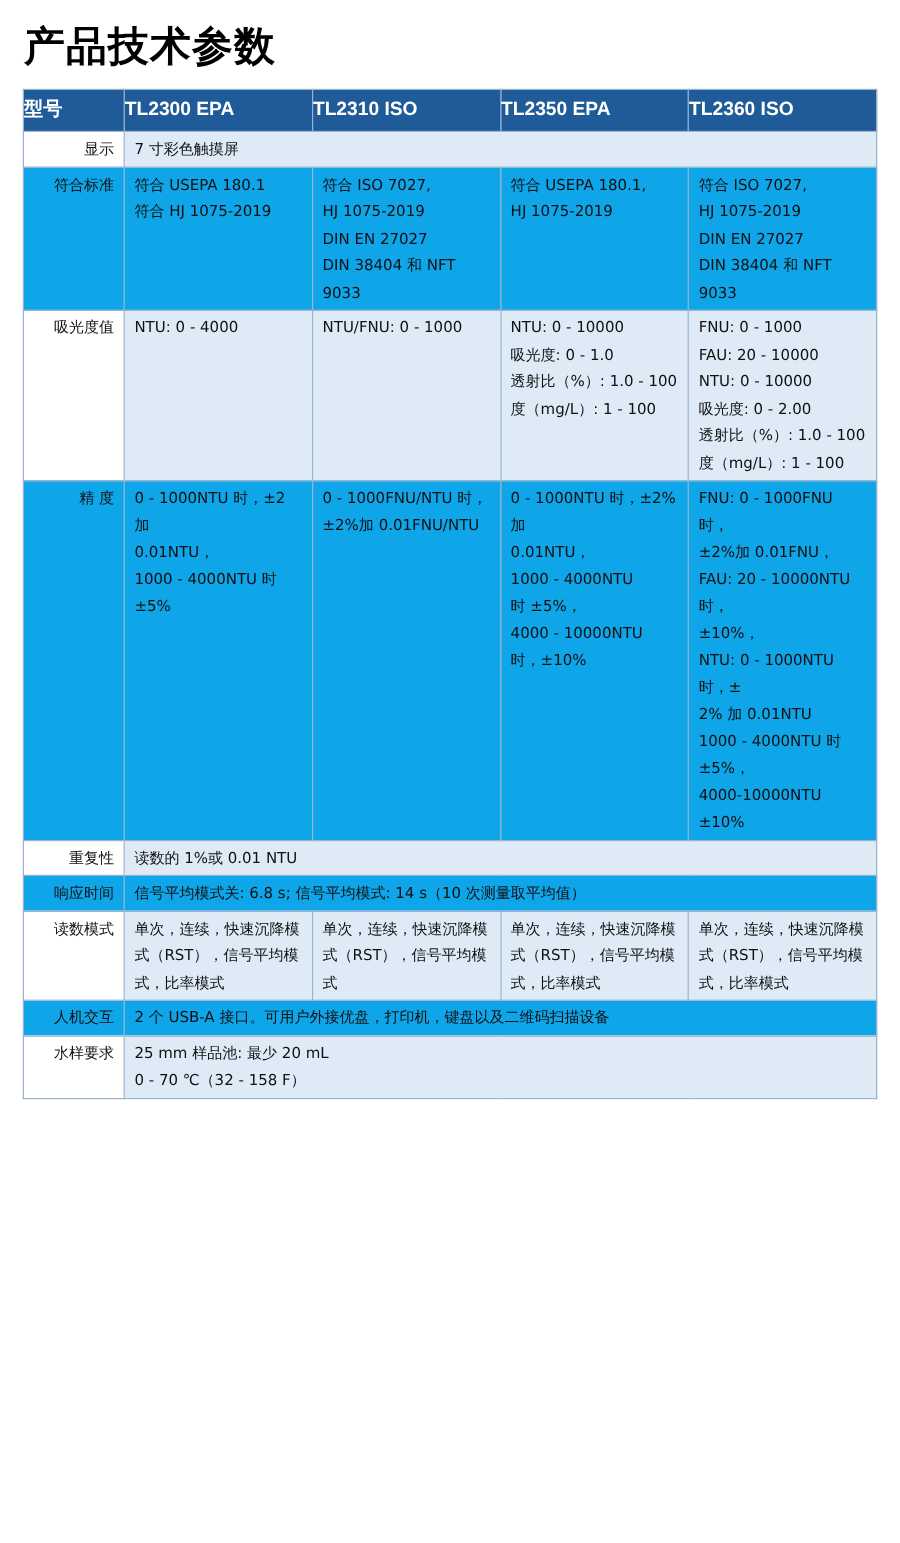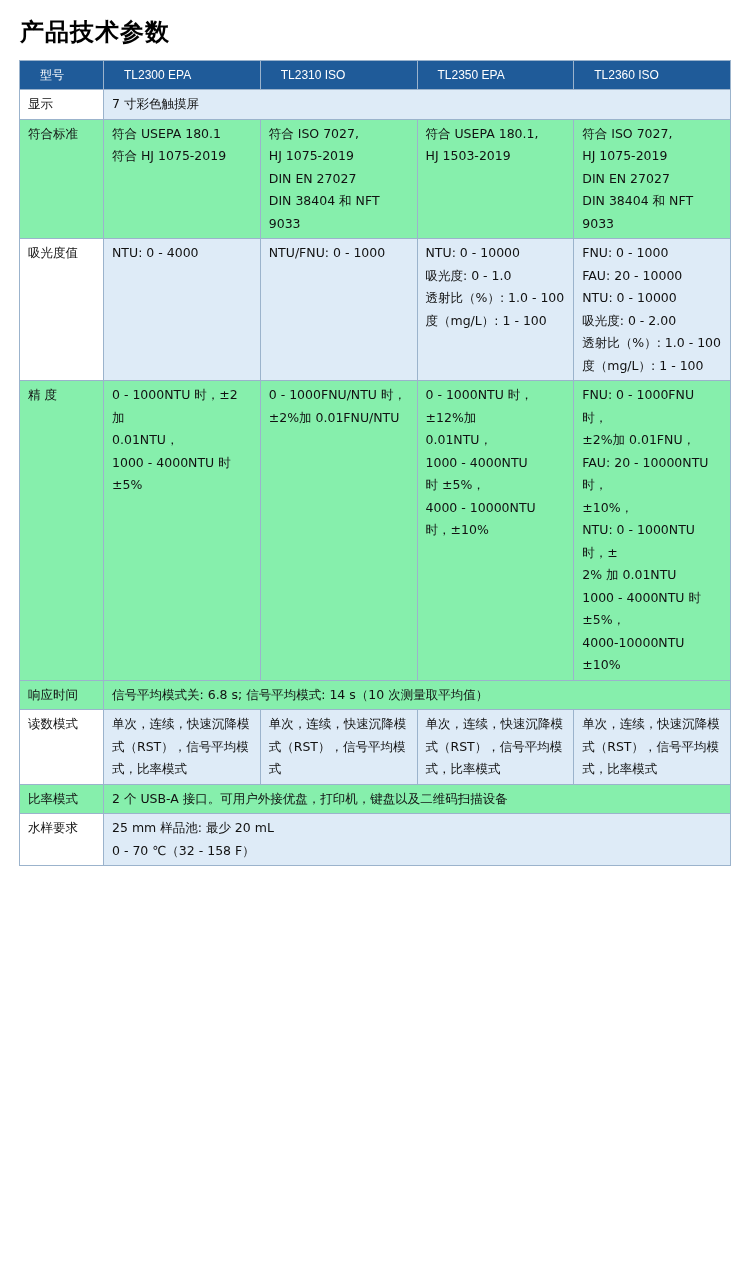--- a/index.html
+++ b/index.html
@@ -11,21 +11,21 @@
   *{box-sizing:border-box;}
   html,body{margin:0;padding:0;}
   body{
     width:750px;
     background:#ffffff;
     color:var(--text);
     font-family:"DejaVu Sans",sans-serif;
   }
   h1.page-title{
     margin:16px 0 12px 20px;
-    font-size:24px;
+    font-size:34px;
     font-weight:800;
     letter-spacing:1px;
     color:#000;
     font-family:"Liberation Sans","DejaVu Sans",sans-serif;
   }
   table.spec{
     width:712px;
     margin-left:19px;
     margin-bottom:10px;
     border-collapse:collapse;
@@ -38,30 +38,30 @@
     padding:3px 8px;
     vertical-align:top;
     text-align:left;
     white-space:pre-line;
     word-break:break-word;
     line-height:1.8;
   }
   thead th{
     background:var(--header-bg);
     color:#ffffff;
-    font-weight:normal;
-    font-size:12px;
+    font-weight:bold;
+    font-size:16px;
     line-height:1.5;
-    padding:5px 20px;
+    padding:5px 0;
     font-family:"Liberation Sans","DejaVu Sans",sans-serif;
   }
-  tbody td{background:#86efac;}
+  tbody td{background:#0ea5e9;}
   tr.alt td{background:var(--row-alt);}
   tr.alt td.label{background:#ffffff;}
-  td.label{white-space:normal;}
+  td.label{white-space:normal;text-align:right;}
 </style>
 </head>
 <body>
 
 <h1 class="page-title">产品技术参数</h1>
 
 <table class="spec">
   <colgroup>
     <col class="c-label">
       <col>
@@ -87,21 +87,21 @@
 
     <tr>
       <td class="label">符合标准</td>
       <td>符合 USEPA 180.1
 符合 HJ 1075-2019</td>
       <td>符合 ISO 7027,
 HJ 1075-2019
 DIN EN 27027
 DIN 38404 和 NFT 9033</td>
       <td>符合 USEPA 180.1,
-HJ 1503-2019</td>
+HJ 1075-2019</td>
       <td>符合 ISO 7027,
 HJ 1075-2019
 DIN EN 27027
 DIN 38404 和 NFT 9033</td>
     </tr>
 
 
 
     <tr class="alt">
       <td class="label">吸光度值</td>
@@ -120,56 +120,60 @@
     </tr>
 
     <tr>
       <td class="label">精 度</td>
       <td>0 - 1000NTU 时，±2 加
 0.01NTU，
 1000 - 4000NTU 时
 ±5%</td>
       <td>0 - 1000FNU/NTU 时，
 ±2%加 0.01FNU/NTU</td>
-      <td>0 - 1000NTU 时，±12%加
+      <td>0 - 1000NTU 时，±2%加
 0.01NTU，
 1000 - 4000NTU
 时 ±5%，
 4000 - 10000NTU
 时，±10%</td>
       <td>FNU: 0 - 1000FNU 时，
 ±2%加 0.01FNU，
 FAU: 20 - 10000NTU 时，
 ±10%，
 NTU: 0 - 1000NTU 时，±
 2% 加 0.01NTU
 1000 - 4000NTU 时
 ±5%，
 4000-10000NTU
 ±10%</td>
     </tr>
 
 
 
+    <tr class="alt">
+      <td class="label">重复性</td>
+      <td colspan="4">读数的 1%或 0.01 NTU</td>
+    </tr>
 
     <tr>
       <td class="label">响应时间</td>
       <td colspan="4">信号平均模式关: 6.8 s; 信号平均模式: 14 s（10 次测量取平均值）</td>
     </tr>
 
     <tr class="alt">
       <td class="label">读数模式</td>
       <td>单次，连续，快速沉降模式（RST），信号平均模式，比率模式</td>
       <td>单次，连续，快速沉降模式（RST），信号平均模式</td>
       <td>单次，连续，快速沉降模式（RST），信号平均模式，比率模式</td>
       <td>单次，连续，快速沉降模式（RST），信号平均模式，比率模式</td>
     </tr>
 
     <tr>
-      <td class="label">比率模式</td>
+      <td class="label">人机交互</td>
       <td colspan="4">2 个 USB-A 接口。可用户外接优盘，打印机，键盘以及二维码扫描设备</td>
     </tr>
 
 
 
     <tr class="alt">
       <td class="label">水样要求</td>
       <td colspan="4">25 mm 样品池: 最少 20 mL
 0 - 70 ℃（32 - 158 F）</td>
     </tr>

